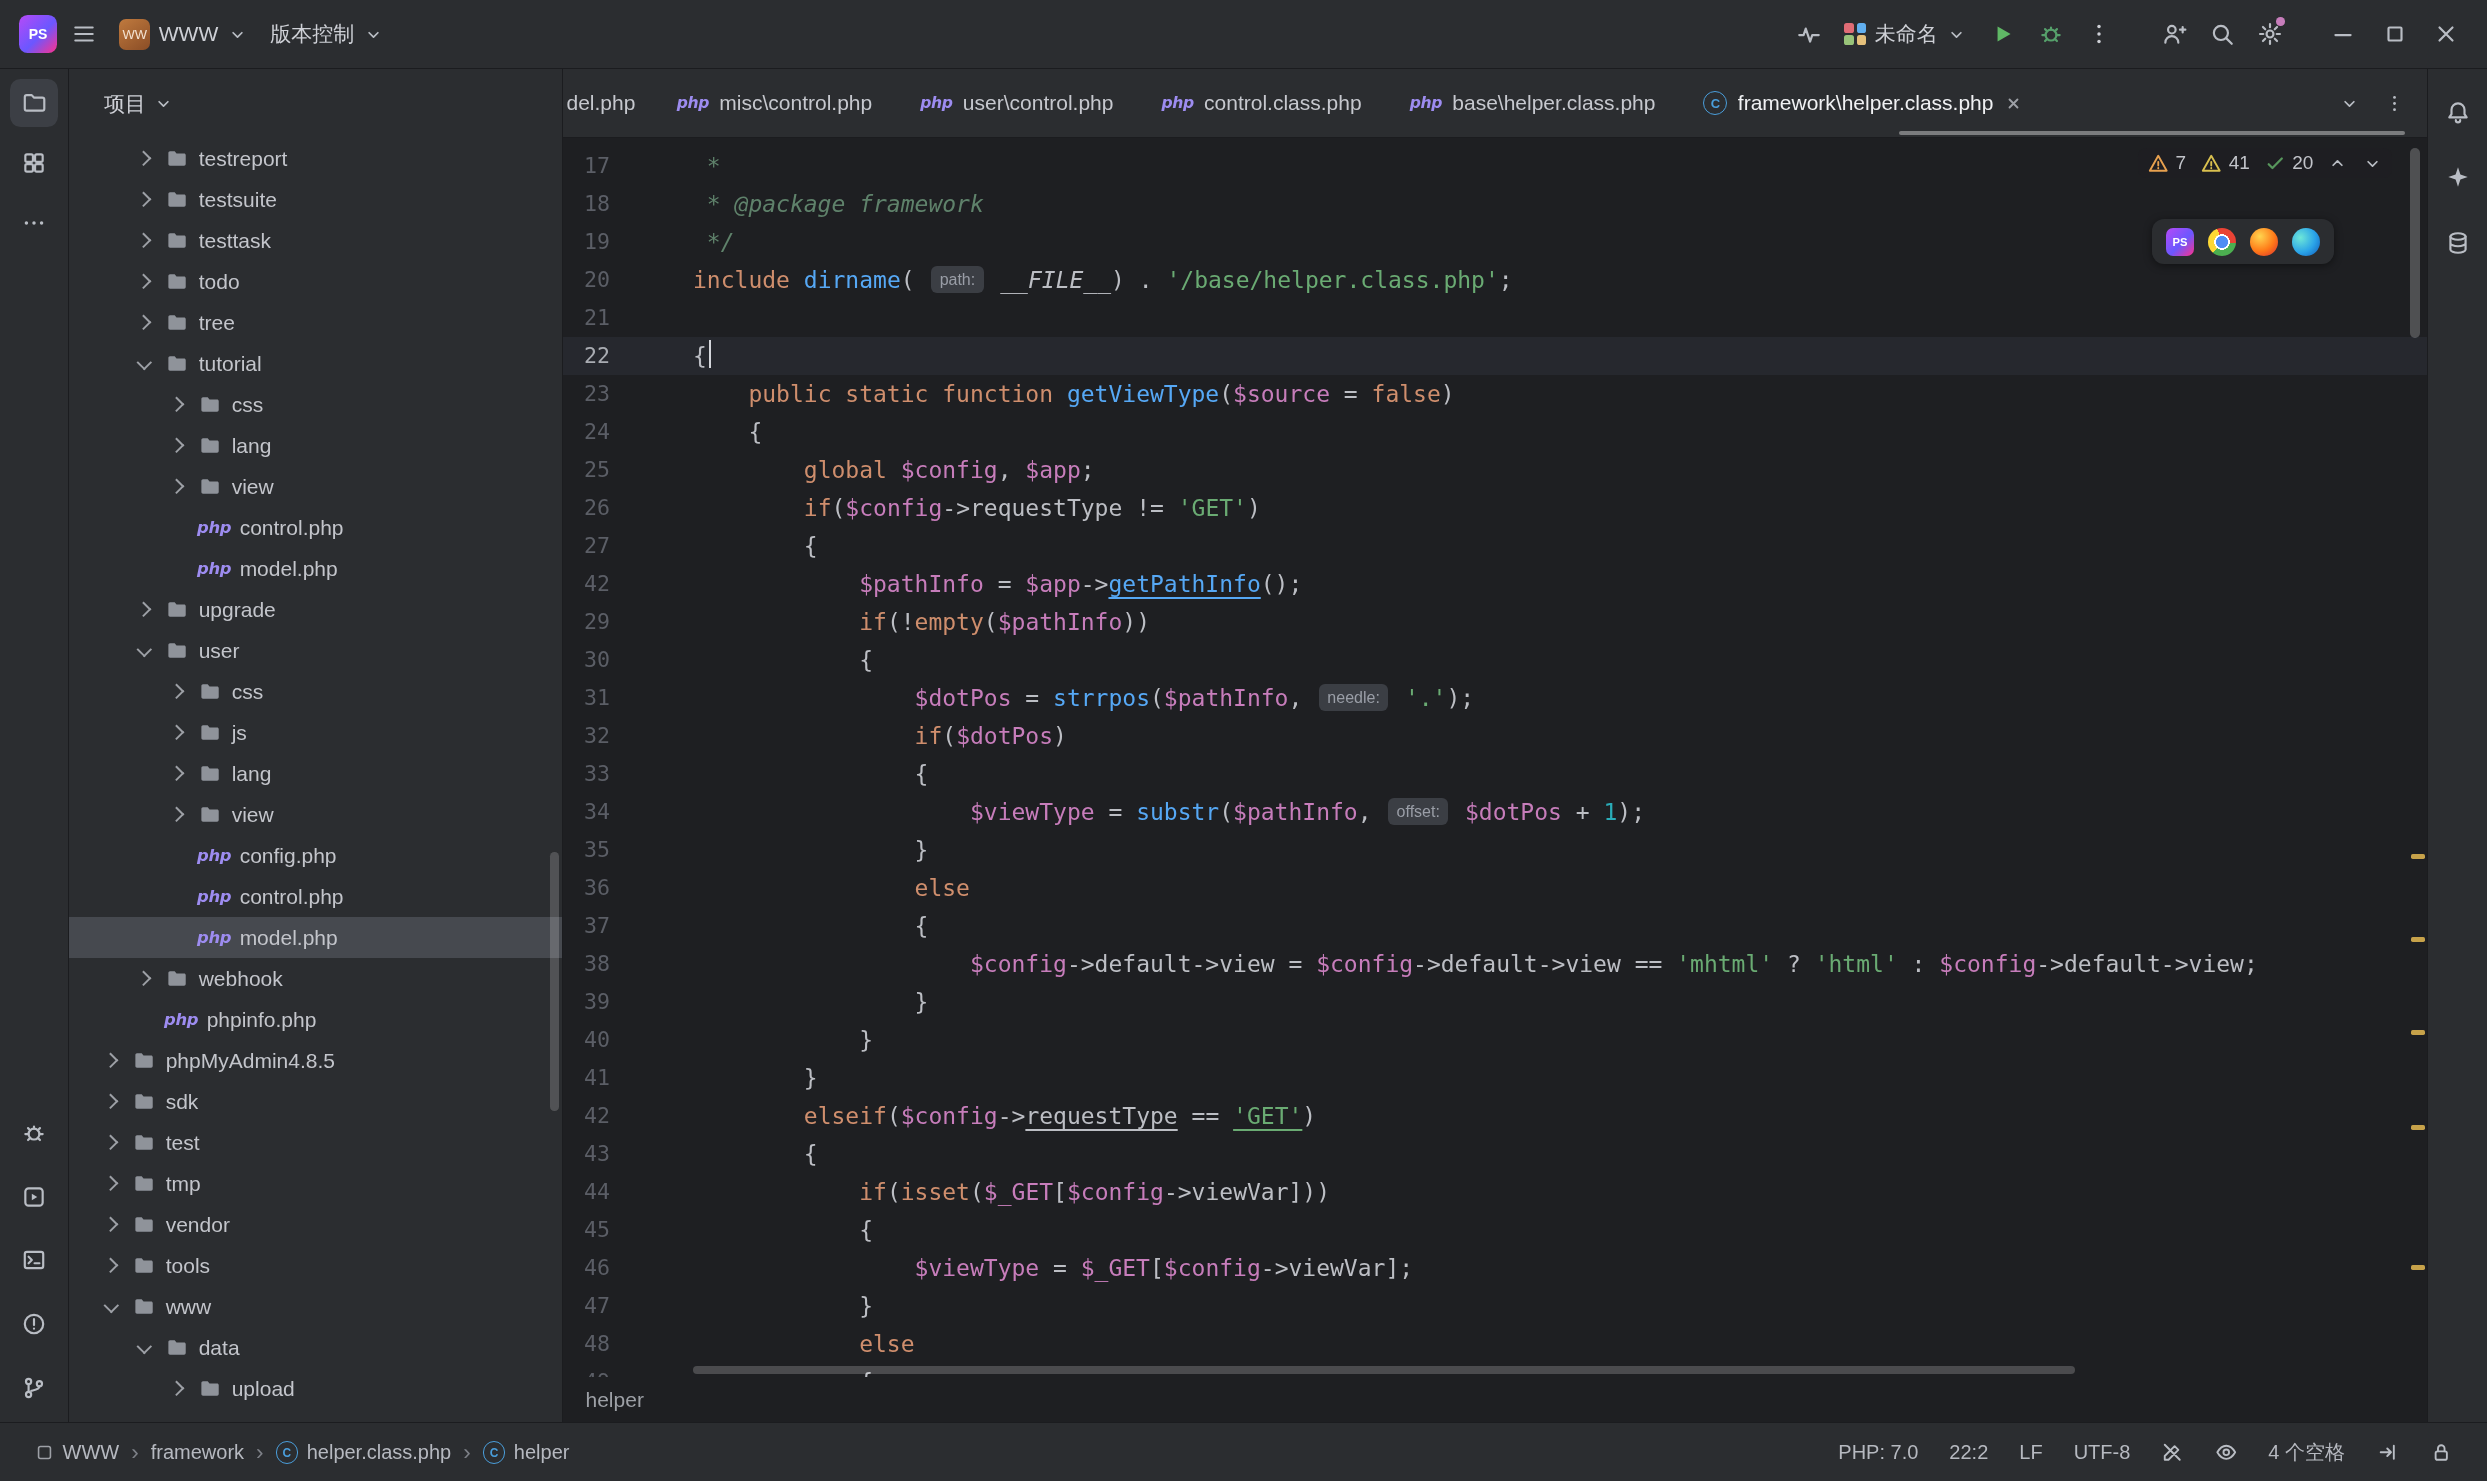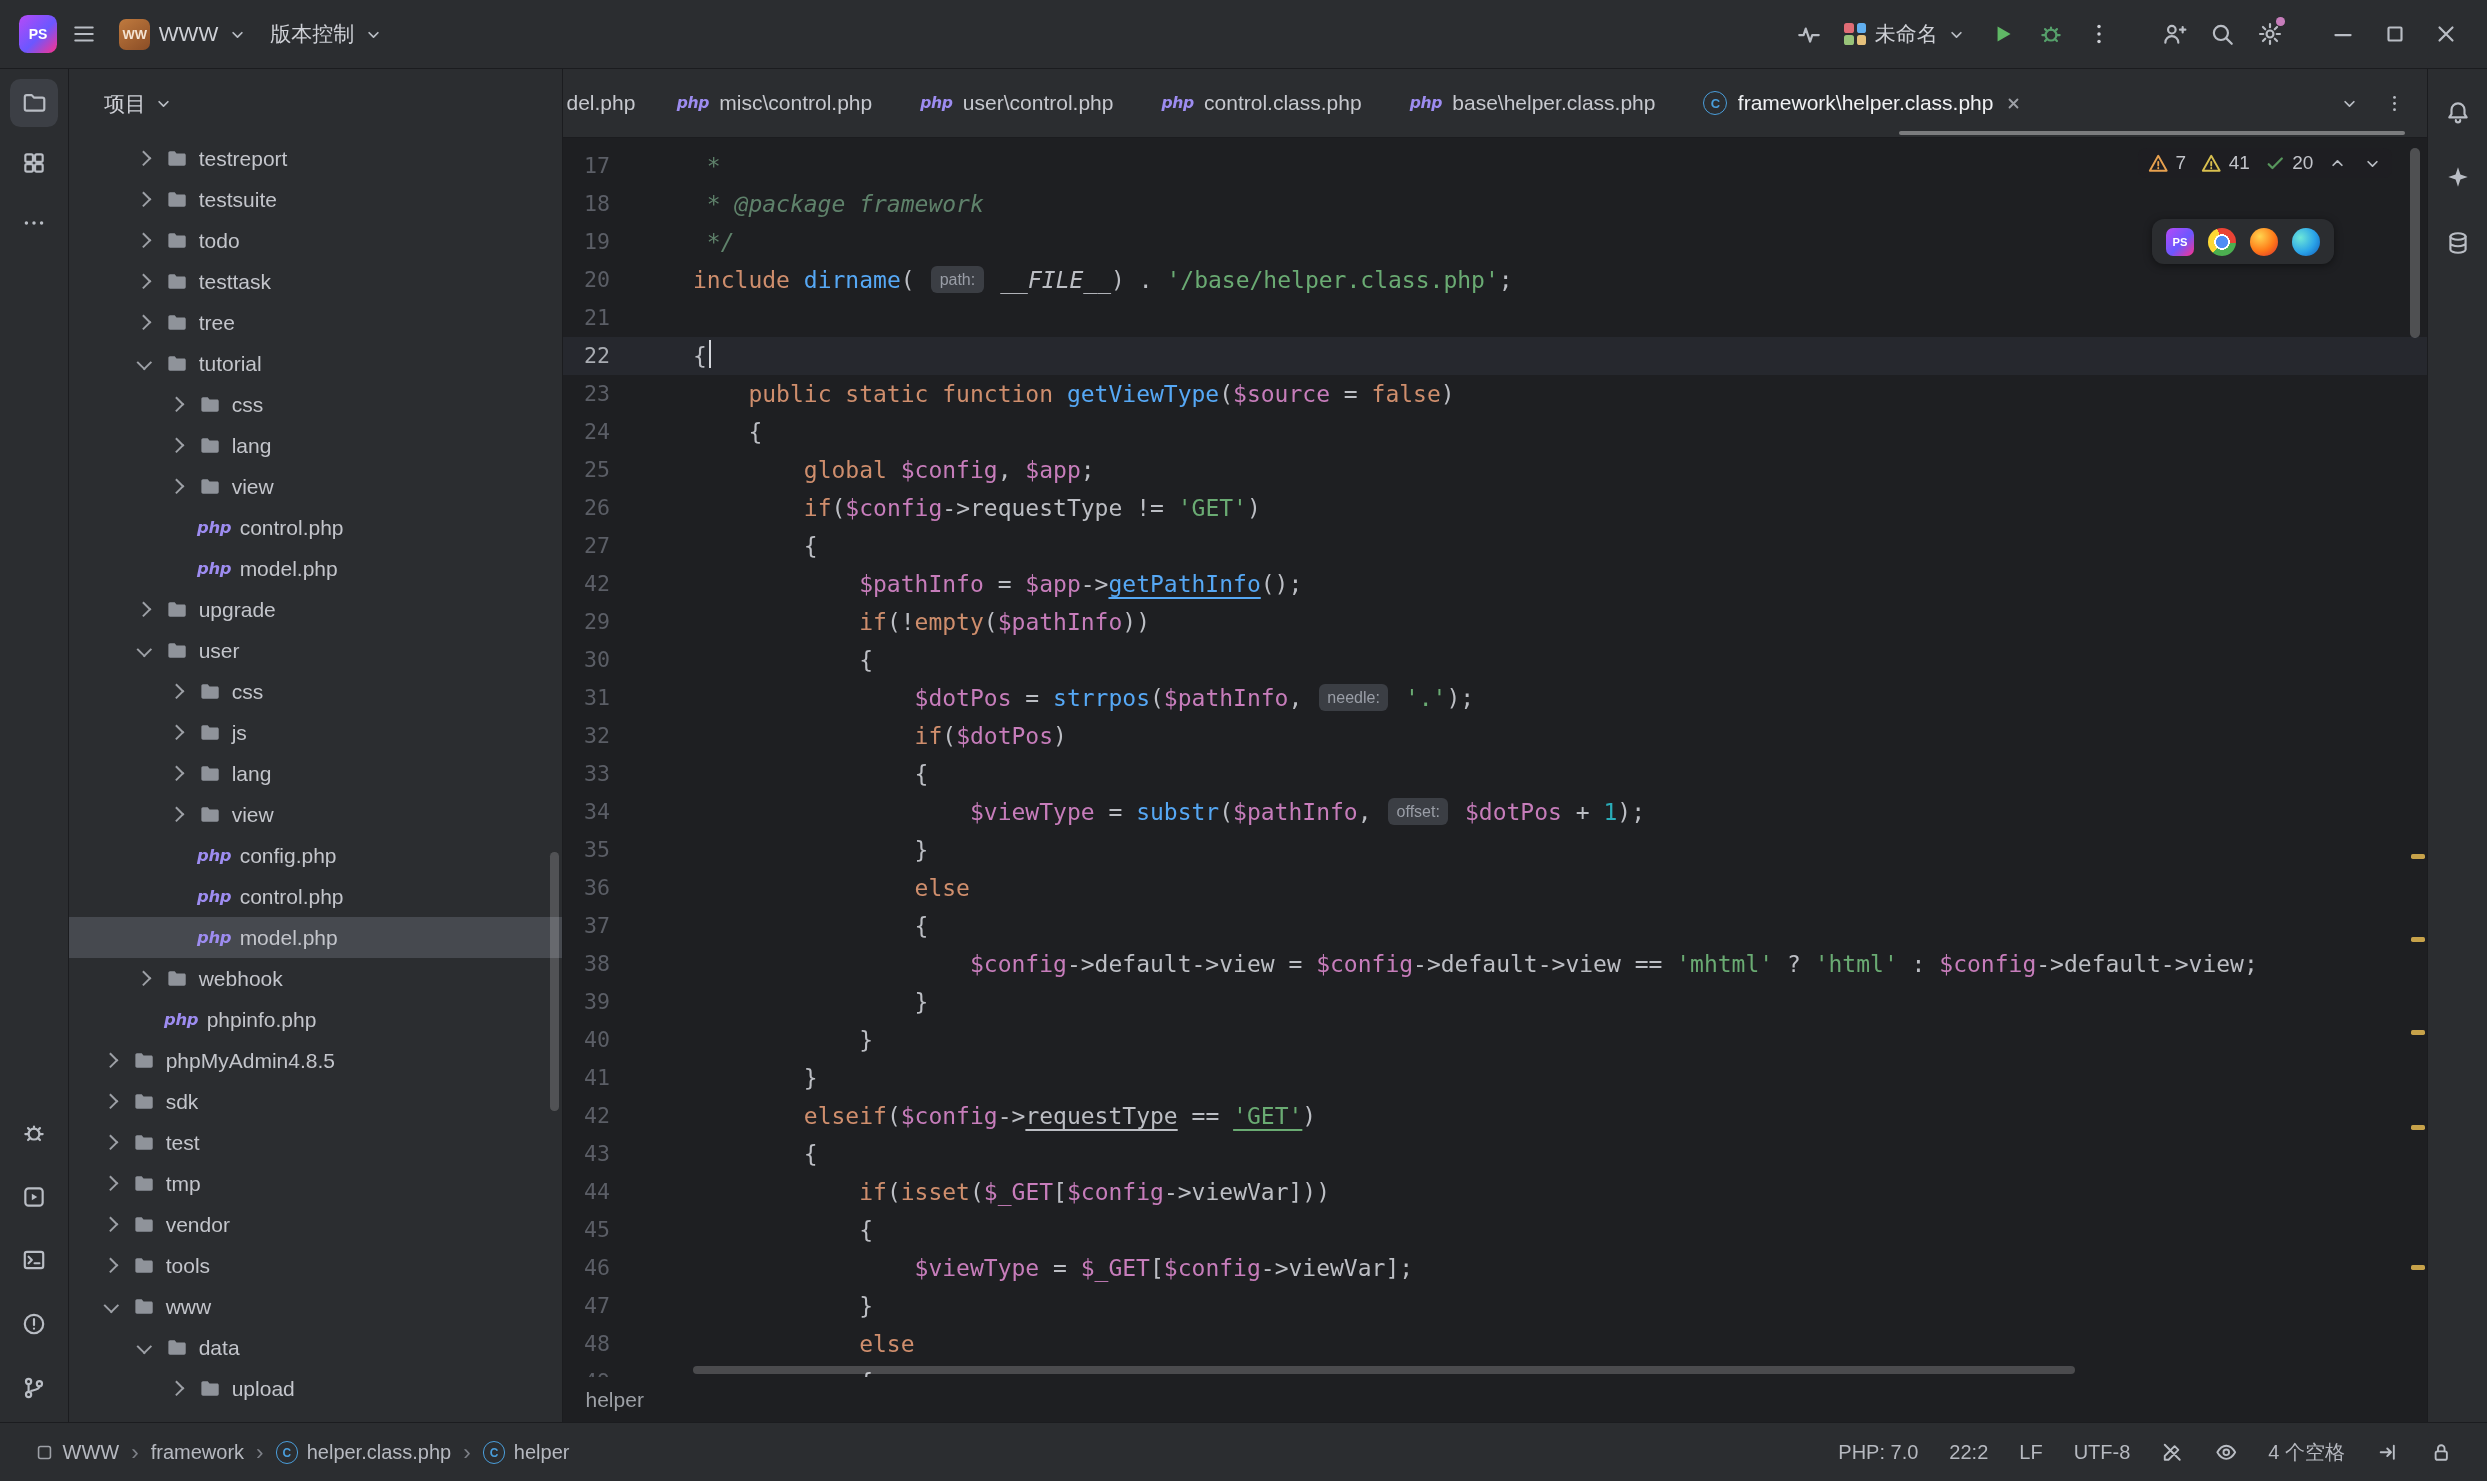--- a/index.html
+++ b/index.html
@@ -7,21 +7,21 @@
 body{font-family:"Liberation Sans","DejaVu Sans",sans-serif;color:#bcbec4;font-size:21px}
 .app{width:2487px;height:1482px;display:flex;flex-direction:column}
 svg.ic{width:26px;height:26px;fill:none;stroke:#b9bdc4;stroke-width:2;stroke-linecap:round;stroke-linejoin:round;display:block}
 svg.ic.sm{width:21px;height:21px}
 
 .titlebar{flex:0 0 69px;background:#2b2d30;display:flex;align-items:center;padding:0 19px;border-bottom:0.9px solid #1b1c1f}
 .tb-left,.tb-right{display:flex;align-items:center;gap:5.2px}
 .tb-right{margin-left:auto}
 .tbtn{height:48px;min-width:43px;display:flex;align-items:center;justify-content:center;gap:8.6px;padding:0 8.6px;border-radius:10.4px;background:transparent;border:none;color:#ced0d6;font-size:21px;font-family:inherit;white-space:nowrap;position:relative}
 .app-logo{width:38px;height:38px;border-radius:8.6px;background:linear-gradient(135deg,#b74af7,#6b57ff 55%,#ff318c);color:#fff;font-weight:bold;font-size:14px;display:flex;align-items:center;justify-content:center}
-.proj-badge{width:31px;height:31px;border-radius:7px;background:linear-gradient(145deg,#c07a3e,#8a4d26);color:#f4e3d2;font-weight:bold;font-size:13px;display:flex;align-items:center;justify-content:center}
+.proj-badge{width:31px;height:31px;border-radius:7px;background:linear-gradient(145deg,#c07a3e,#8a4d26);color:#f4e3d2;font-weight:normal;font-size:13px;display:flex;align-items:center;justify-content:center}
 .rc-grid{display:grid;grid-template-columns:9.5px 9.5px;gap:2.6px}
 .rc-grid i{width:9.5px;height:9.5px;border-radius:2.6px;display:block}
 .dot-badge{position:absolute;top:7px;right:7px;width:8.6px;height:8.6px;border-radius:50%;background:#c77dbb}
 .win-controls{display:flex;gap:8.6px;margin-left:24px}
 
 .main{flex:1;display:flex;min-height:0}
 .leftstrip{flex:0 0 69px;background:#2b2d30;border-right:0.9px solid #1b1c1f;display:flex;flex-direction:column;align-items:center;padding:10.4px 0 7px;gap:12px}
 .strip-btn{width:48px;height:48px;border-radius:10.4px;display:flex;align-items:center;justify-content:center}
 .strip-btn.active{background:#3c3f45}
 .strip-bottom{margin-top:auto;display:flex;flex-direction:column;align-items:center;gap:15.6px;padding-bottom:3.5px}
@@ -270,28 +270,28 @@
             <svg class="tree-ficon" viewBox="0 0 24 24">
               <path fill="#8f939a" d="M3 6.2c0-.9.7-1.7 1.7-1.7h4.9l1.9 2.2h7.9c.9 0 1.7.7 1.7 1.7v9.4c0 .9-.7 1.7-1.7 1.7H4.7c-.9 0-1.7-.7-1.7-1.7V6.2z"></path>
             </svg>
             <span class="tree-label">testsuite</span>
           </div>
           <div class="tree-row" style="padding-left: 64px;">
             <span class="twisty col"></span>
             <svg class="tree-ficon" viewBox="0 0 24 24">
               <path fill="#8f939a" d="M3 6.2c0-.9.7-1.7 1.7-1.7h4.9l1.9 2.2h7.9c.9 0 1.7.7 1.7 1.7v9.4c0 .9-.7 1.7-1.7 1.7H4.7c-.9 0-1.7-.7-1.7-1.7V6.2z"></path>
             </svg>
+            <span class="tree-label">testtask</span>
+          </div>
+          <div class="tree-row" style="padding-left: 64px;">
+            <span class="twisty col"></span>
+            <svg class="tree-ficon" viewBox="0 0 24 24">
+              <path fill="#8f939a" d="M3 6.2c0-.9.7-1.7 1.7-1.7h4.9l1.9 2.2h7.9c.9 0 1.7.7 1.7 1.7v9.4c0 .9-.7 1.7-1.7 1.7H4.7c-.9 0-1.7-.7-1.7-1.7V6.2z"></path>
+            </svg>
             <span class="tree-label">todo</span>
-          </div>
-          <div class="tree-row" style="padding-left: 64px;">
-            <span class="twisty col"></span>
-            <svg class="tree-ficon" viewBox="0 0 24 24">
-              <path fill="#8f939a" d="M3 6.2c0-.9.7-1.7 1.7-1.7h4.9l1.9 2.2h7.9c.9 0 1.7.7 1.7 1.7v9.4c0 .9-.7 1.7-1.7 1.7H4.7c-.9 0-1.7-.7-1.7-1.7V6.2z"></path>
-            </svg>
-            <span class="tree-label">testtask</span>
           </div>
           <div class="tree-row" style="padding-left: 64px;">
             <span class="twisty col"></span>
             <svg class="tree-ficon" viewBox="0 0 24 24">
               <path fill="#8f939a" d="M3 6.2c0-.9.7-1.7 1.7-1.7h4.9l1.9 2.2h7.9c.9 0 1.7.7 1.7 1.7v9.4c0 .9-.7 1.7-1.7 1.7H4.7c-.9 0-1.7-.7-1.7-1.7V6.2z"></path>
             </svg>
             <span class="tree-label">tree</span>
           </div>
           <div class="tree-row" style="padding-left: 64px;">
             <span class="twisty exp"></span>

